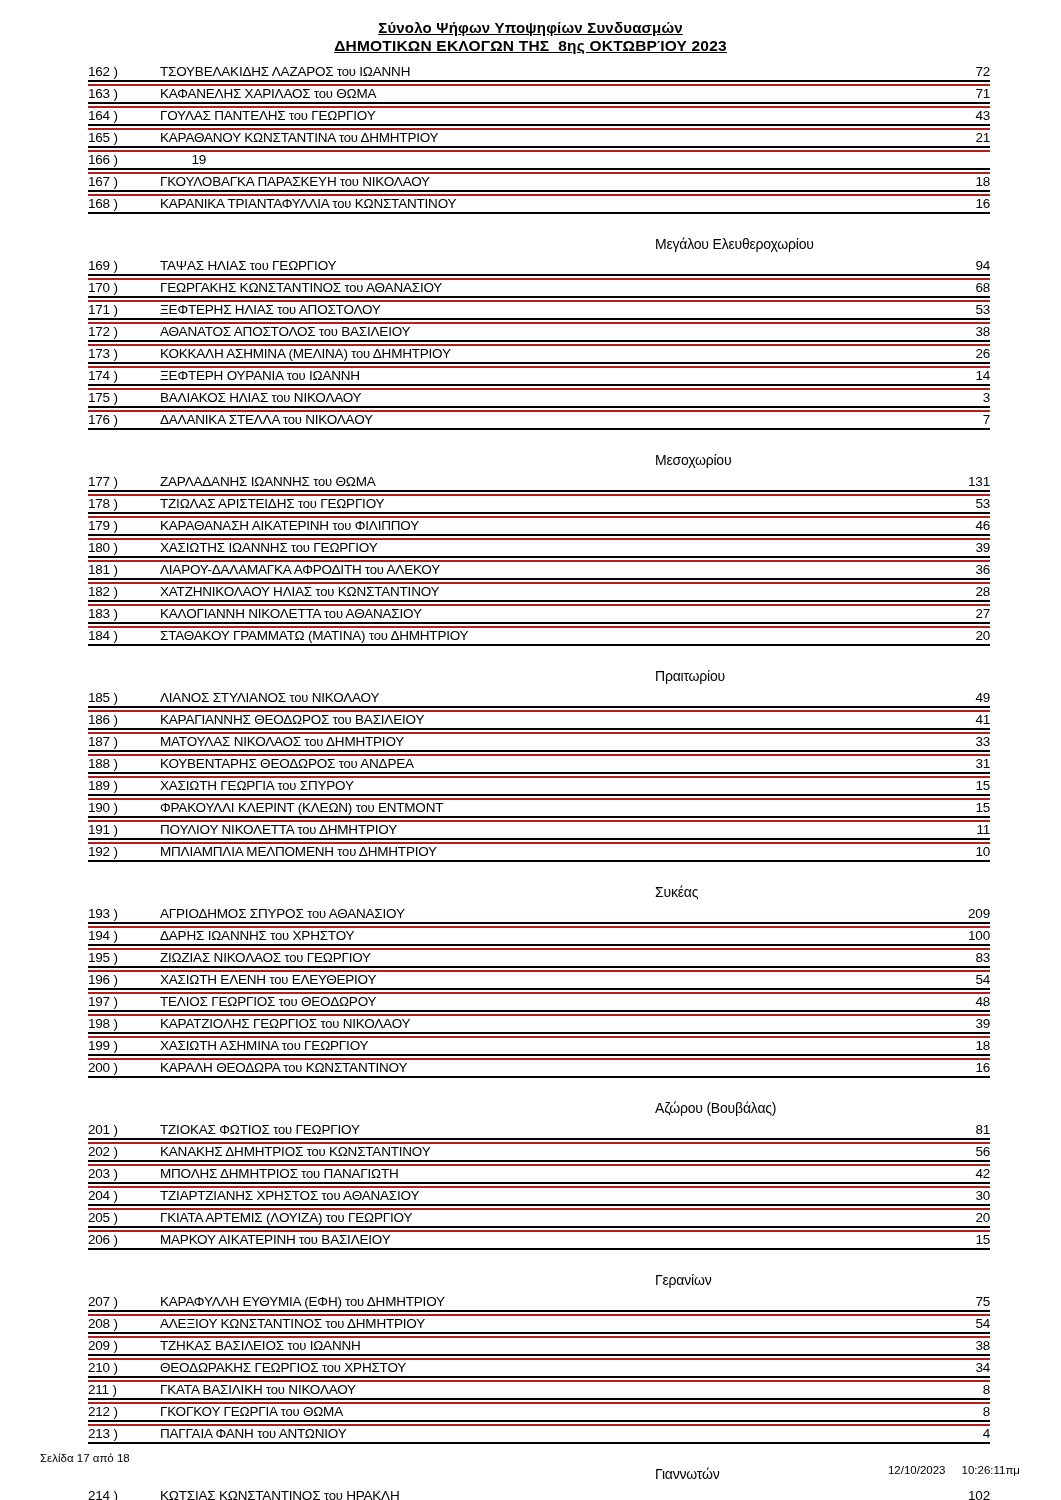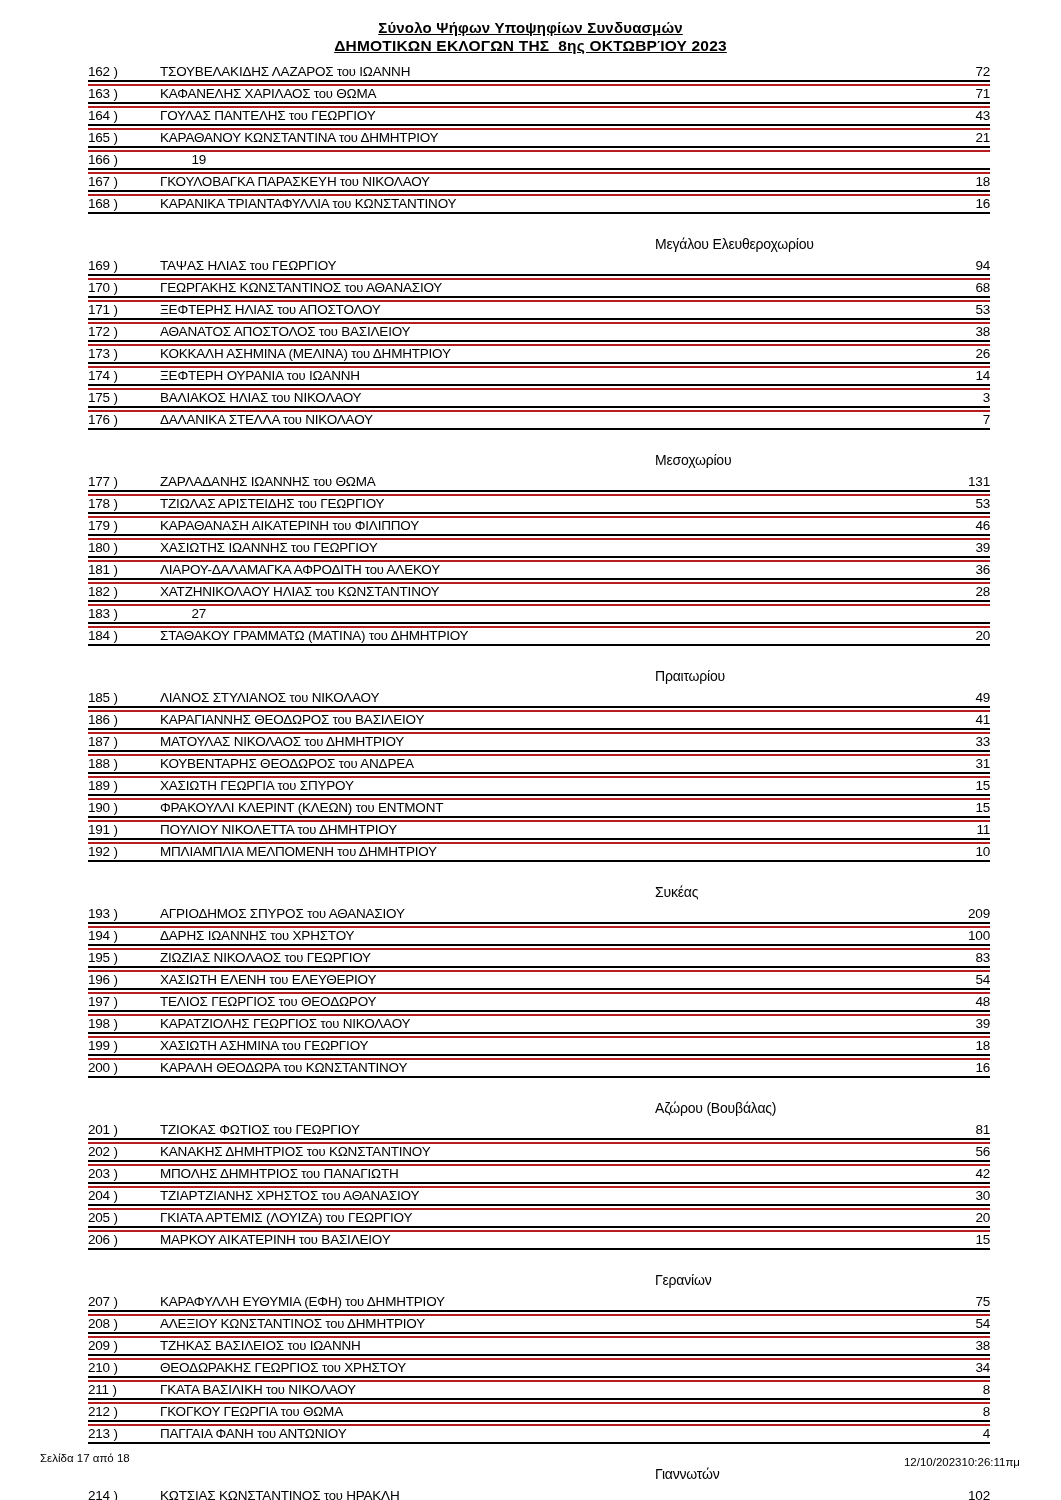--- a/index.html
+++ b/index.html
@@ -74,21 +74,21 @@
     font-size:13.5px;
   }
   .footer {
     position:absolute;
     left:0; right:0;
     top:1452px;
     font-size:11.5px;
     letter-spacing:0;
   }
   .footer .page-num { position:absolute; left:20px; top:0;margin-left:20px; }
-  .footer .datetime { position:absolute; right:41px; top:4px; display:flex; }
+  .footer .datetime { position:absolute; right:41px; top:12px; display:flex; gap:16px; }
 </style>
 </head>
 <body>
 
 <div class="page">
 
   <div class="titles">
     <div>
       <span class="title-line1">Σύνολο Ψήφων Υποψηφίων Συνδυασμών</span>
     </div>
@@ -205,20 +205,21 @@
           <span class="name"><span class="nm">ΛΙΑΡΟΥ-ΔΑΛΑΜΑΓΚΑ ΑΦΡΟΔΙΤΗ </span><span class="particle">του</span><span class="father"> ΑΛΕΚΟΥ</span></span>
           <span class="votes">36</span>
         </div>
         <div class="row">
           <span class="num">182 )</span>
           <span class="name"><span class="nm">ΧΑΤΖΗΝΙΚΟΛΑΟΥ ΗΛΙΑΣ </span><span class="particle">του</span><span class="father"> ΚΩΝΣΤΑΝΤΙΝΟΥ</span></span>
           <span class="votes">28</span>
         </div>
         <div class="row">
           <span class="num">183 )</span>
+          <span class="name"><span class="nm">ΚΑΛΟΓΙΑΝΝΗ ΝΙΚΟΛΕΤΤΑ </span><span class="particle">του</span><span class="father"> ΑΘΑΝΑΣΙΟΥ</span></span>
           <span class="votes">27</span>
         </div>
         <div class="row">
           <span class="num">184 )</span>
           <span class="name"><span class="nm">ΣΤΑΘΑΚΟΥ ΓΡΑΜΜΑΤΩ (ΜΑΤΙΝΑ) </span><span class="particle">του</span><span class="father"> ΔΗΜΗΤΡΙΟΥ</span></span>
           <span class="votes">20</span>
         </div>
       </div>
       <div class="group">
         <div class="section-title">Πραιτωρίου</div>

